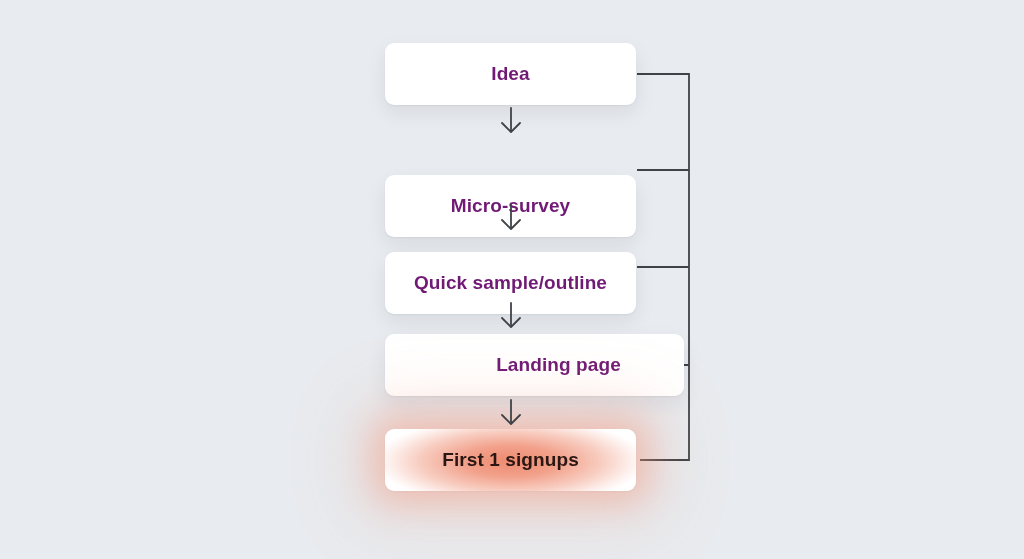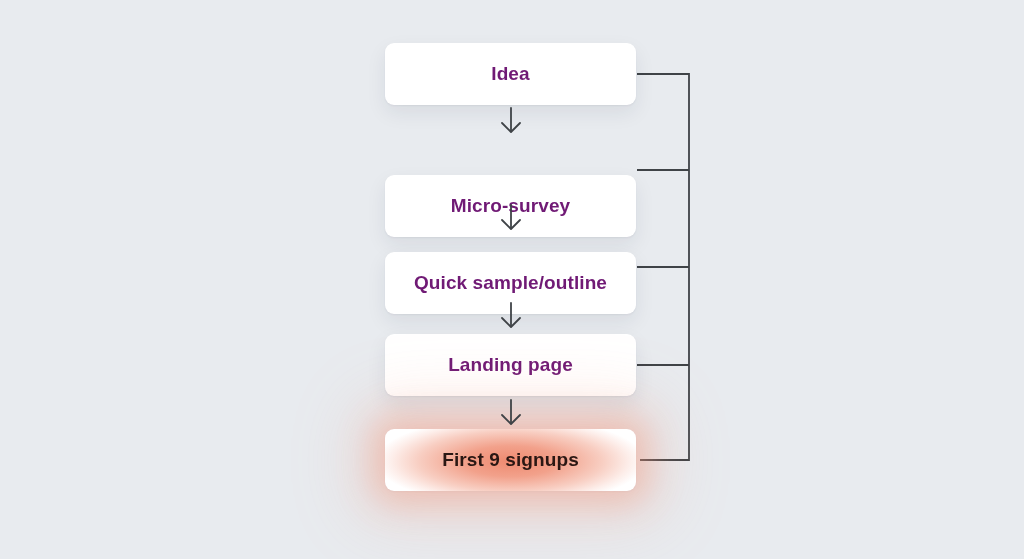--- a/index.html
+++ b/index.html
@@ -32,21 +32,21 @@
     align-items: center;
     justify-content: center;
     font-size: 19px;
     font-weight: 700;
     color: #701a75;
     letter-spacing: 0.1px;
   }
   .node-1 { top: 43px; }
   .node-2 { top: 139px; margin-top: 36px; }
   .node-3 { top: 236px; margin-top: 16px; }
-  .node-4 { top: 334px; }
+  .node-4 { top: 334px; padding-left: 48px; }
   .node-5 { top: 429px; }
   .node.highlight {
     background:
       radial-gradient(ellipse 135px 44px at 50% 52%,
         #ee8a70 0%,
         #f2a18b 35%,
         #f8cec2 68%,
         #fdeeea 88%,
         #ffffff 100%),
       #ffffff;
@@ -77,21 +77,21 @@
   </svg>
 
   <div class="node node-1">Idea</div>
 
   <div class="node node-2">Micro-survey</div>
 
   <div class="node node-3">Quick sample/outline</div>
 
   <div class="node node-4">Landing page</div>
 
-  <div class="node node-5 highlight">First 9 signups</div>
+  <div class="node node-5 highlight">First 1 signups</div>
 
   <svg class="arrow-svg a1" width="26" height="28" viewBox="0 0 26 28">
     <g stroke="#3f4347" stroke-width="1.8" fill="none" stroke-linecap="round" stroke-linejoin="round">
       <line x1="13" y1="1" x2="13" y2="24"></line>
       <polyline points="4,16 13,25 22,16"></polyline>
     </g>
   </svg>
 
   <svg class="arrow-svg a2" width="26" height="28" viewBox="0 0 26 28">
     <g stroke="#3f4347" stroke-width="1.8" fill="none" stroke-linecap="round" stroke-linejoin="round">

